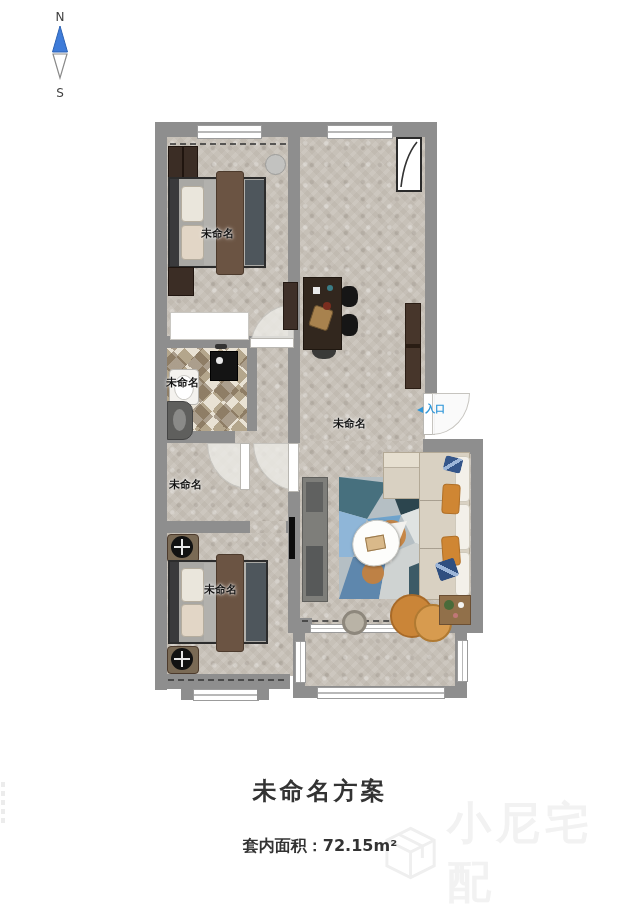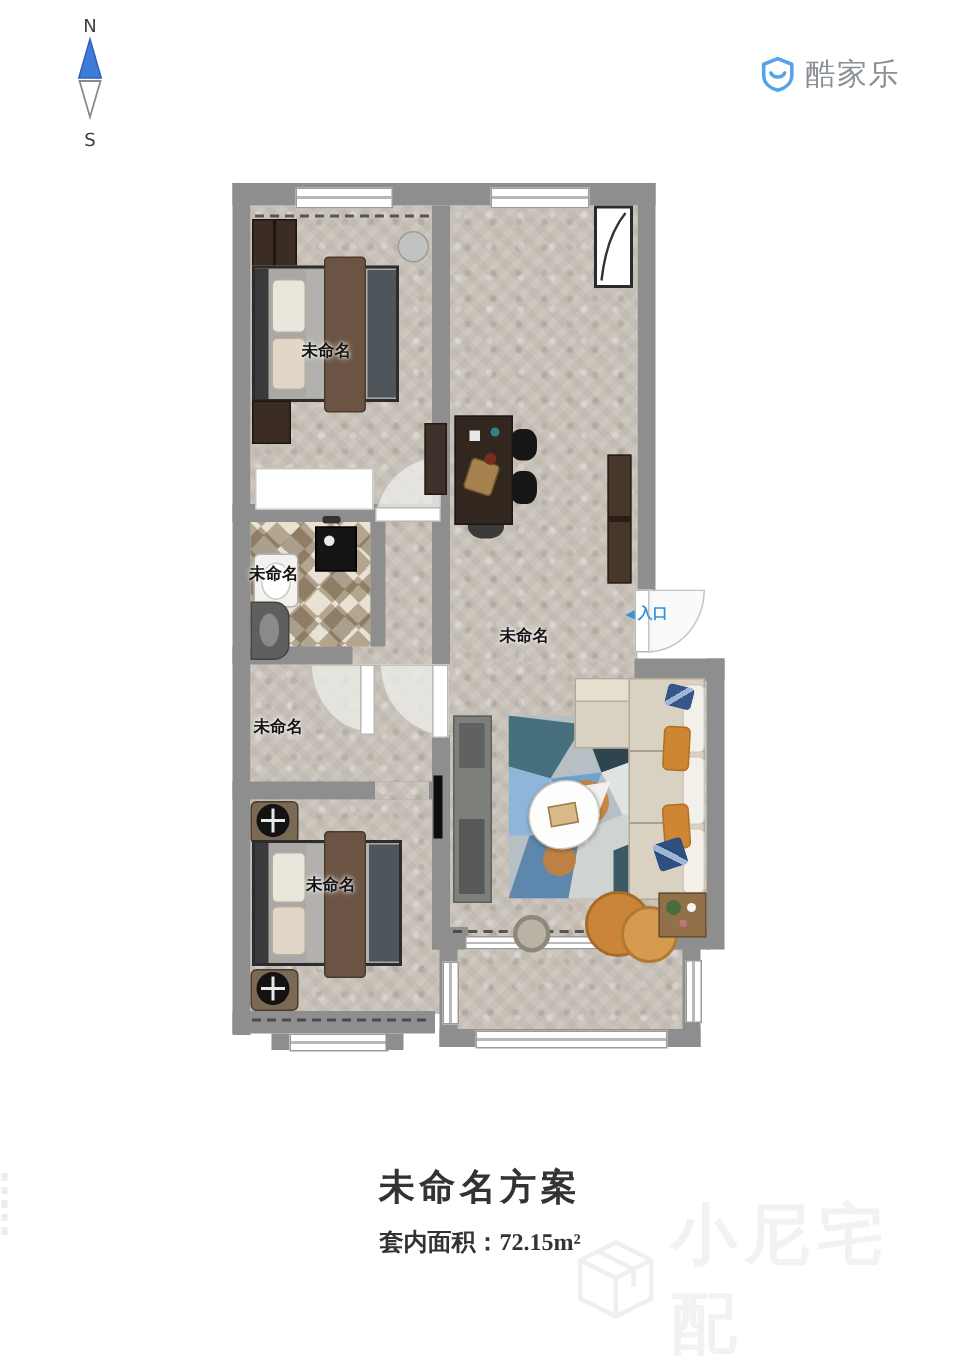--- a/index.html
+++ b/index.html
@@ -46,27 +46,20 @@
 
   <div class="abs" style="left:40px;top:10px;width:40px;height:90px;">
     <div class="abs" style="left:10px;top:0;width:20px;text-align:center;font-size:12px;color:#3f3f3f;">N</div>
     <svg class="abs" style="left:9px;top:14px;" width="22" height="56" viewBox="0 0 22 56">
       <polygon points="11,2 3.5,28 18.5,28" fill="#3f7cd9" stroke="#2d63b5" stroke-width="1"></polygon>
       <polygon points="4,30 18,30 11,54" fill="#ffffff" stroke="#8a8a8a" stroke-width="1.2"></polygon>
     </svg>
     <div class="abs" style="left:10px;top:76px;width:20px;text-align:center;font-size:12px;color:#3f3f3f;">S</div>
   </div>
 
-  <div class="abs" style="left:506px;top:35px;width:120px;height:28px;display:flex;align-items:center;gap:6px;">
-    <svg width="25" height="25" viewBox="0 0 24 24">
-      <path d="M12 2 L21 5.6 V12.5 C21 17.8 16.8 21 12 22.2 C7.2 21 3 17.8 3 12.5 V5.6 Z" fill="none" stroke="#57a3e9" stroke-width="2.3" stroke-linejoin="round"></path>
-      <path d="M7.6 11.2 C9.2 14.6 14.8 14.6 16.4 11.2" fill="none" stroke="#57a3e9" stroke-width="2.3" stroke-linecap="round"></path>
-    </svg>
-    <span style="font-size:20px;color:#8a9095;letter-spacing:1px;">酷家乐</span>
-  </div>
 
   <div class="abs" style="left:0;top:0;width:640px;height:760px;">
 
     <div class="floor" style="left:167px;top:137px;width:133px;height:211px;"></div>
     <div class="floor" style="left:167px;top:338px;width:133px;height:105px;"></div>
     <div class="mosaic" style="left:167px;top:348px;width:80px;height:83px;"></div>
     <div class="floor" style="left:167px;top:443px;width:133px;height:90px;"></div>
     <div class="floor" style="left:167px;top:533px;width:133px;height:143px;"></div>
     <div class="floor" style="left:300px;top:137px;width:125px;height:317px;"></div>
     <div class="floor" style="left:300px;top:441px;width:171px;height:189px;"></div>
@@ -240,15 +233,15 @@
         <polyline points="5,16 29,28 53,16"></polyline>
         <line x1="29" y1="28" x2="29" y2="54"></line>
         <polyline points="17,10 41,22 41,34"></polyline>
       </g>
     </svg>
     <span class="wm-text">小尼宅配</span>
   </div>
   <div class="abs" style="left:1px;top:782px;width:4px;height:42px;background:repeating-linear-gradient(to bottom,#ececec 0 5px,transparent 5px 9px);"></div>
 
   <div class="footer-title" style="top:775px;">未命名方案</div>
-  <div class="footer-area" style="top:818px;font-family:Liberation Serif, serif;">套内面积：72.15m²</div>
+  <div class="footer-area" style="top:836px;">套内面积：72.15m²</div>
 
 </div>
 
 </body></html>

